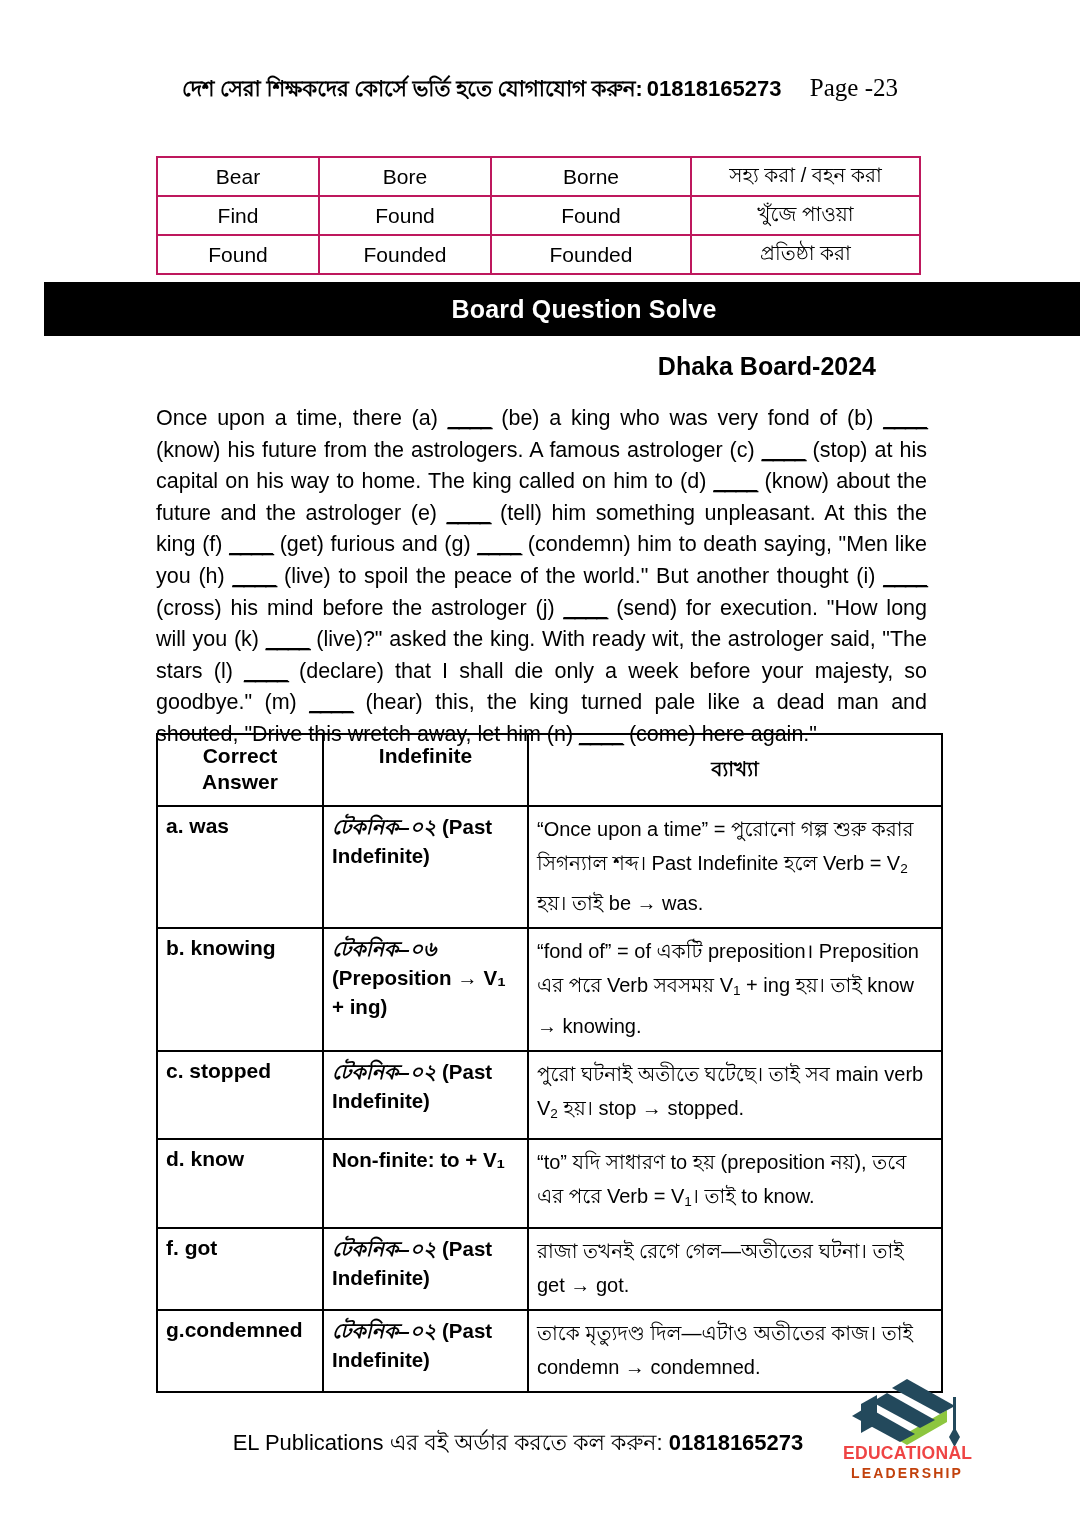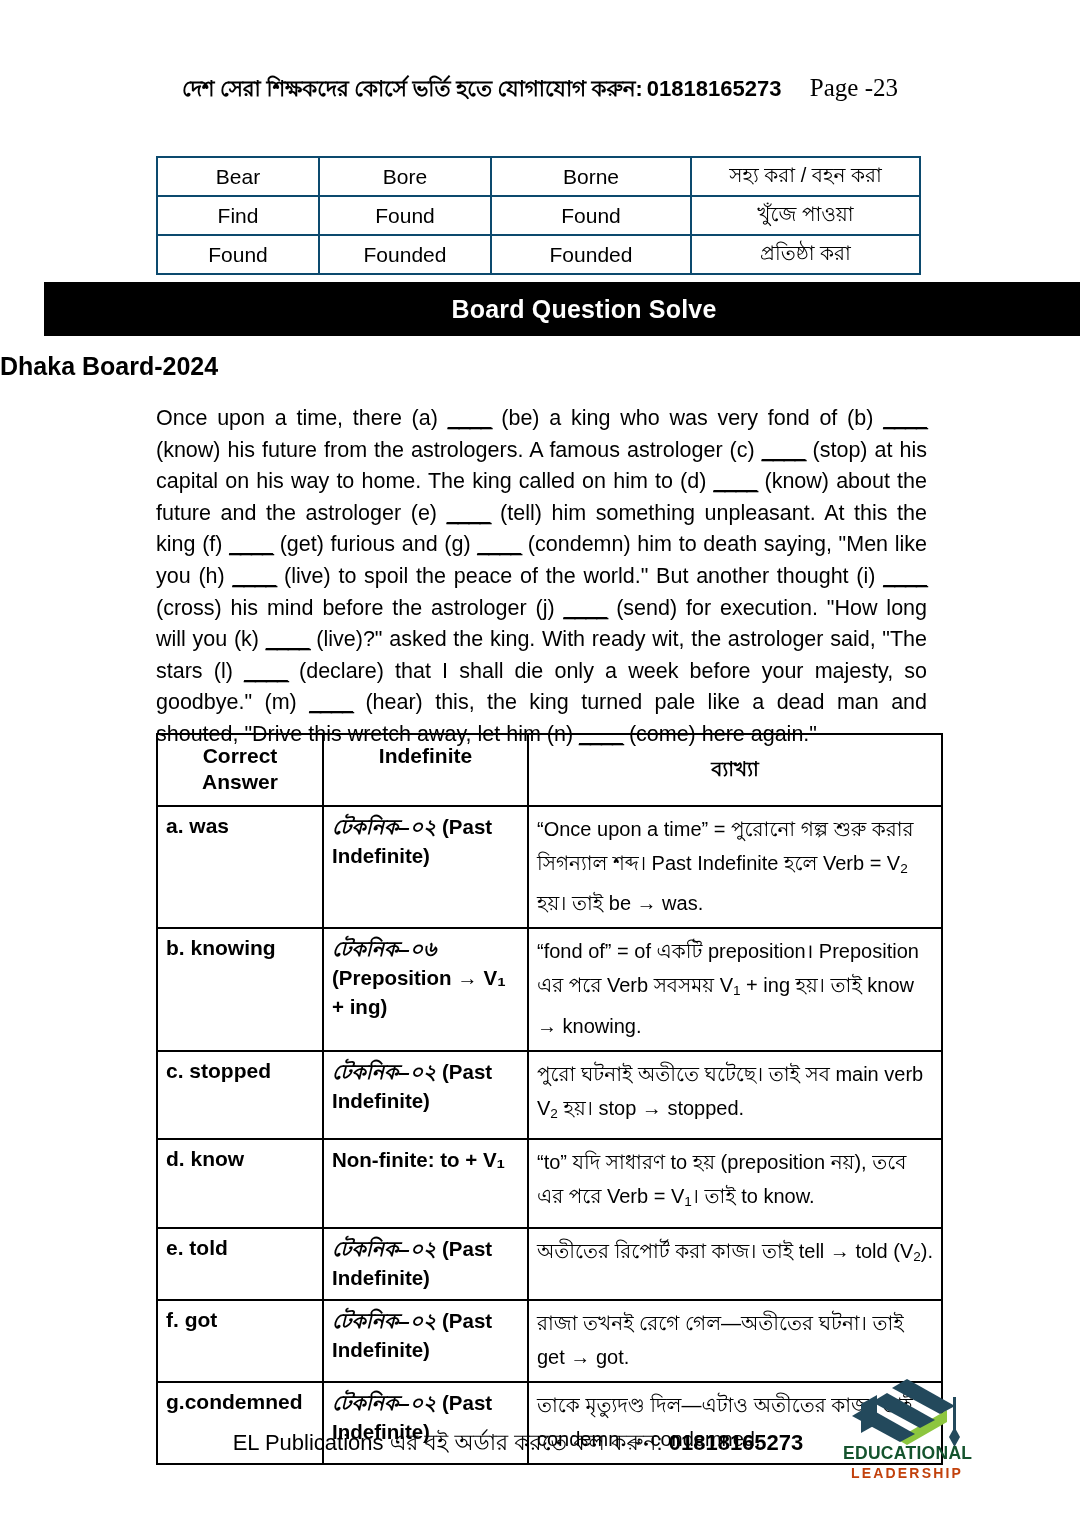--- a/index.html
+++ b/index.html
@@ -46,21 +46,21 @@
   
   .verbs-table {
     position: absolute;
     top: 156px;
     left: 156px;
     width: 763px;
     border-collapse: collapse;
     table-layout: fixed;
   }
   .verbs-table td {
-    border: 2px solid #0c4a6e;
+    border: 2px solid #be185d;
     text-align: center;
     vertical-align: middle;
     height: 33px;
     font-size: 21px;
     font-family: "Liberation Sans", sans-serif;
     padding: 2px 4px;
   }
   .verbs-table td.bn {
     font-size: 20px;
   }
@@ -88,21 +88,21 @@
     font-weight: 700;
     letter-spacing: 0.2px;
   }
 
   
   .board-title {
     position: absolute;
     top: 352px;
     left: 0;
     width: 876px;
-    text-align: left;
+    text-align: right;
     font-size: 25px;
     font-weight: 700;
   }
 
   
   .passage {
     position: absolute;
     top: 381px;
     left: 156px;
     width: 771px;
@@ -202,21 +202,21 @@
   .logo-words {
     position: absolute;
     left: 0;
     width: 128px;
     text-align: center;
   }
   .logo-word-top {
     top: 66px;
     font-size: 17.5px;
     font-weight: 700;
-    color: #14532d;
+    color: #ef4444;
     letter-spacing: 0.3px;
   }
   .logo-word-bottom {
     top: 88px;
     font-size: 14px;
     font-weight: 700;
     color: #c2410c;
     letter-spacing: 2.2px;
   }
 </style>
@@ -294,25 +294,20 @@
         <td class="cell-answer">c. stopped</td>
         <td class="cell-technique"><span class="bn-tech">টেকনিক–০২ </span><span>(Past Indefinite)</span></td>
         <td class="cell-explain">পুরো ঘটনাই অতীতে ঘটেছে। তাই সব main verb V<sub>2</sub> হয়। stop → stopped.</td>
       </tr>
       <tr>
         <td class="cell-answer">d. know</td>
         <td class="cell-technique"><span>Non-finite: to + V₁</span></td>
         <td class="cell-explain">“to” যদি সাধারণ to হয় (preposition নয়), তবে এর পরে Verb = V<sub>1</sub>। তাই to know.</td>
       </tr>
       <tr>
-        <td class="cell-answer">e. told</td>
-        <td class="cell-technique"><span class="bn-tech">টেকনিক–০২ </span><span>(Past Indefinite)</span></td>
-        <td class="cell-explain">অতীতের রিপোর্ট করা কাজ। তাই tell → told (V<sub>2</sub>).</td>
-      </tr>
-      <tr>
         <td class="cell-answer">f. got</td>
         <td class="cell-technique"><span class="bn-tech">টেকনিক–০২ </span><span>(Past Indefinite)</span></td>
         <td class="cell-explain">রাজা তখনই রেগে গেল—অতীতের ঘটনা। তাই get → got.</td>
       </tr>
       <tr>
         <td class="cell-answer">g.condemned</td>
         <td class="cell-technique"><span class="bn-tech">টেকনিক–০২ </span><span>(Past Indefinite)</span></td>
         <td class="cell-explain">তাকে মৃত্যুদণ্ড দিল—এটাও অতীতের কাজ। তাই condemn → condemned.</td>
       </tr>
     </tbody>

